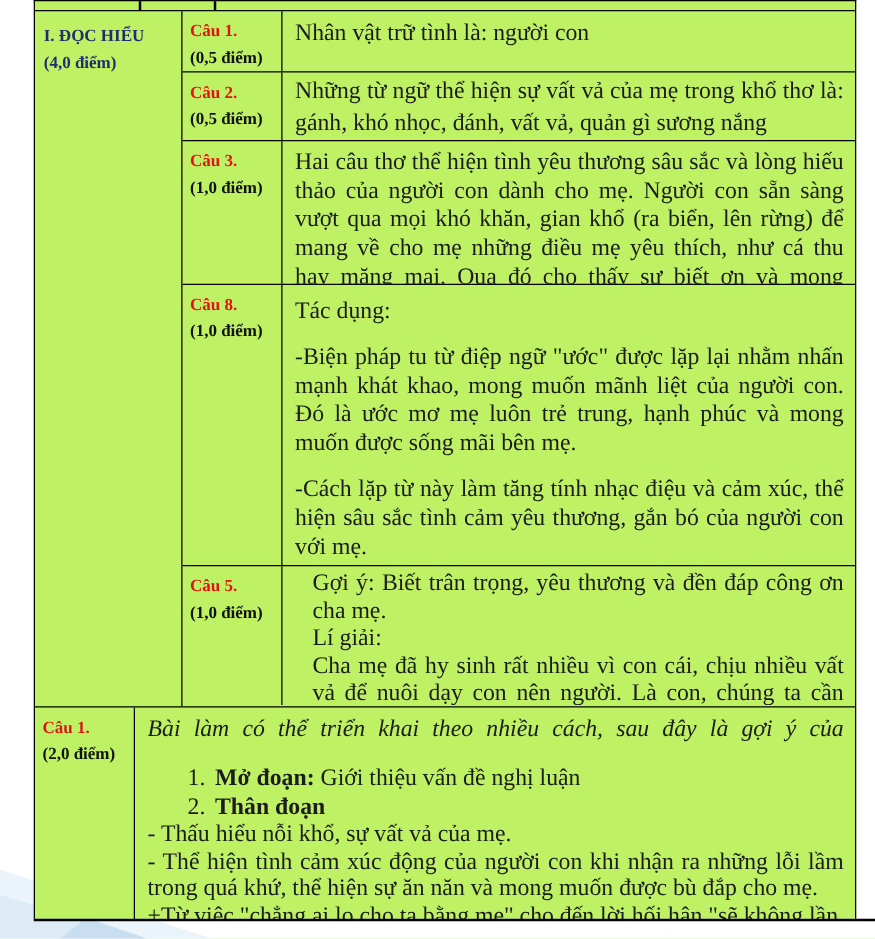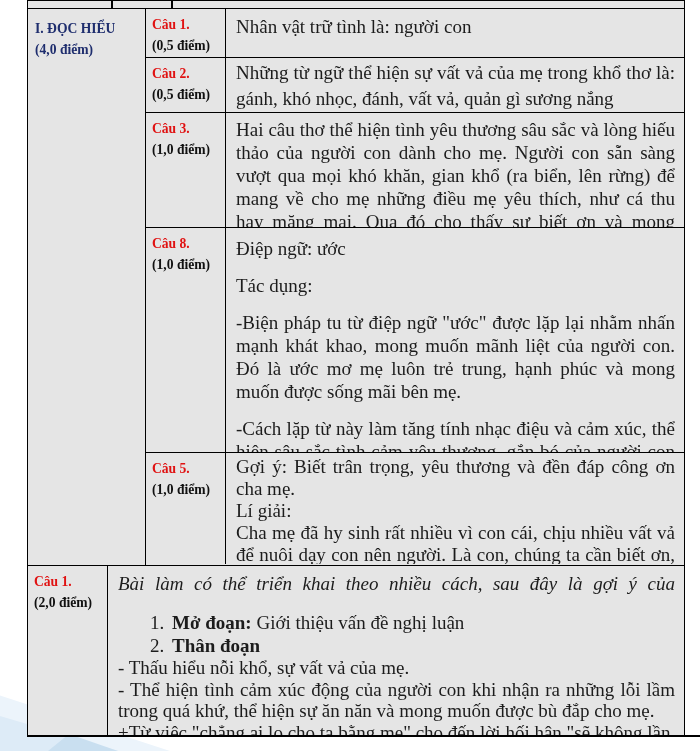--- a/index.html
+++ b/index.html
@@ -20,21 +20,21 @@
   .wm2 { left:0; top:712px; width:118px; height:39px;
          background:#ddebf7; clip-path:polygon(0 10%,100% 100%,0 100%); }
   .wm3 { left:48px; top:734px; width:70px; height:17px;
          background:#c9dff0; clip-path:polygon(30% 0,100% 100%,0 100%); }
 
   
   .doc-table {
     position:absolute; left:27px; top:0;
     width:658px; height:735px;
     border:1.6px solid #000; border-bottom:none;
-    background:#e5e5e5;
+    background:#bef264;
   }
   .bottom-line {
     position:absolute; left:27px; top:735px;
     width:673px; height:1.8px; background:#000;
   }
 
   .stub-row { position:relative; height:8px; border-bottom:1.6px solid #000; }
   .stub-div { position:absolute; top:0; height:100%; width:1.6px; background:#000; }
   .stub-a { left:83px; } .stub-b { left:143px; }
 
@@ -47,21 +47,21 @@
     border-right:1.6px solid #000;
     padding:9px 2px 0 7px;
     font-weight:bold; font-size:13.6px; line-height:21px;
     color:#1f2e6e;
   }
   .section-rows { flex:1; display:flex; flex-direction:column; min-width:0; }
 
   .qa-row { display:flex; border-bottom:1.6px solid #000; min-height:0; }
   .qa-row:last-child { border-bottom:none; }
   .r1 { height:49px; } .r2 { height:55px; } .r3 { height:115px; }
-  .r4 { height:225px; } .r5 { height:111px; } .r6 { height:170px; }
+  .r4 { height:225px; } .r5 { height:111px;gap:14px; } .r6 { height:170px; }
 
   .q-cell {
     width:80px; flex:0 0 80px;
     border-right:1.6px solid #000;
     padding:5px 2px 0 6px;
     font-weight:bold; font-size:13.6px; line-height:21px;
   }
   .q-label { color:#e01212; }
   .q-points { color:#111; }
 
@@ -139,21 +139,20 @@
           <p>Hai câu thơ thể hiện tình yêu thương sâu sắc và lòng hiếu thảo của người con dành cho mẹ. Người con sẵn sàng vượt qua mọi khó khăn, gian khổ (ra biển, lên rừng) để mang về cho mẹ những điều mẹ yêu thích, như cá thu hay măng mai. Qua đó cho thấy sự biết ơn và mong muốn đền đáp công ơn sinh thành, dưỡng dục.</p>
         </div>
       </div>
 
       <div class="qa-row r4">
         <div class="q-cell">
           <div class="q-label">Câu 8.</div>
           <div class="q-points">(1,0 điểm)</div>
         </div>
         <div class="a-cell">
-          <p>Điệp ngữ: ước</p>
           <p>Tác dụng:</p>
           <p>-Biện pháp tu từ điệp ngữ "ước" được lặp lại nhằm nhấn mạnh khát khao, mong muốn mãnh liệt của người con. Đó là ước mơ mẹ luôn trẻ trung, hạnh phúc và mong muốn được sống mãi bên mẹ.</p>
           <p>-Cách lặp từ này làm tăng tính nhạc điệu và cảm xúc, thể hiện sâu sắc tình cảm yêu thương, gắn bó của người con với mẹ.</p>
         </div>
       </div>
 
       <div class="qa-row r5">
         <div class="q-cell">
           <div class="q-label">Câu 5.</div>
           <div class="q-points">(1,0 điểm)</div>

